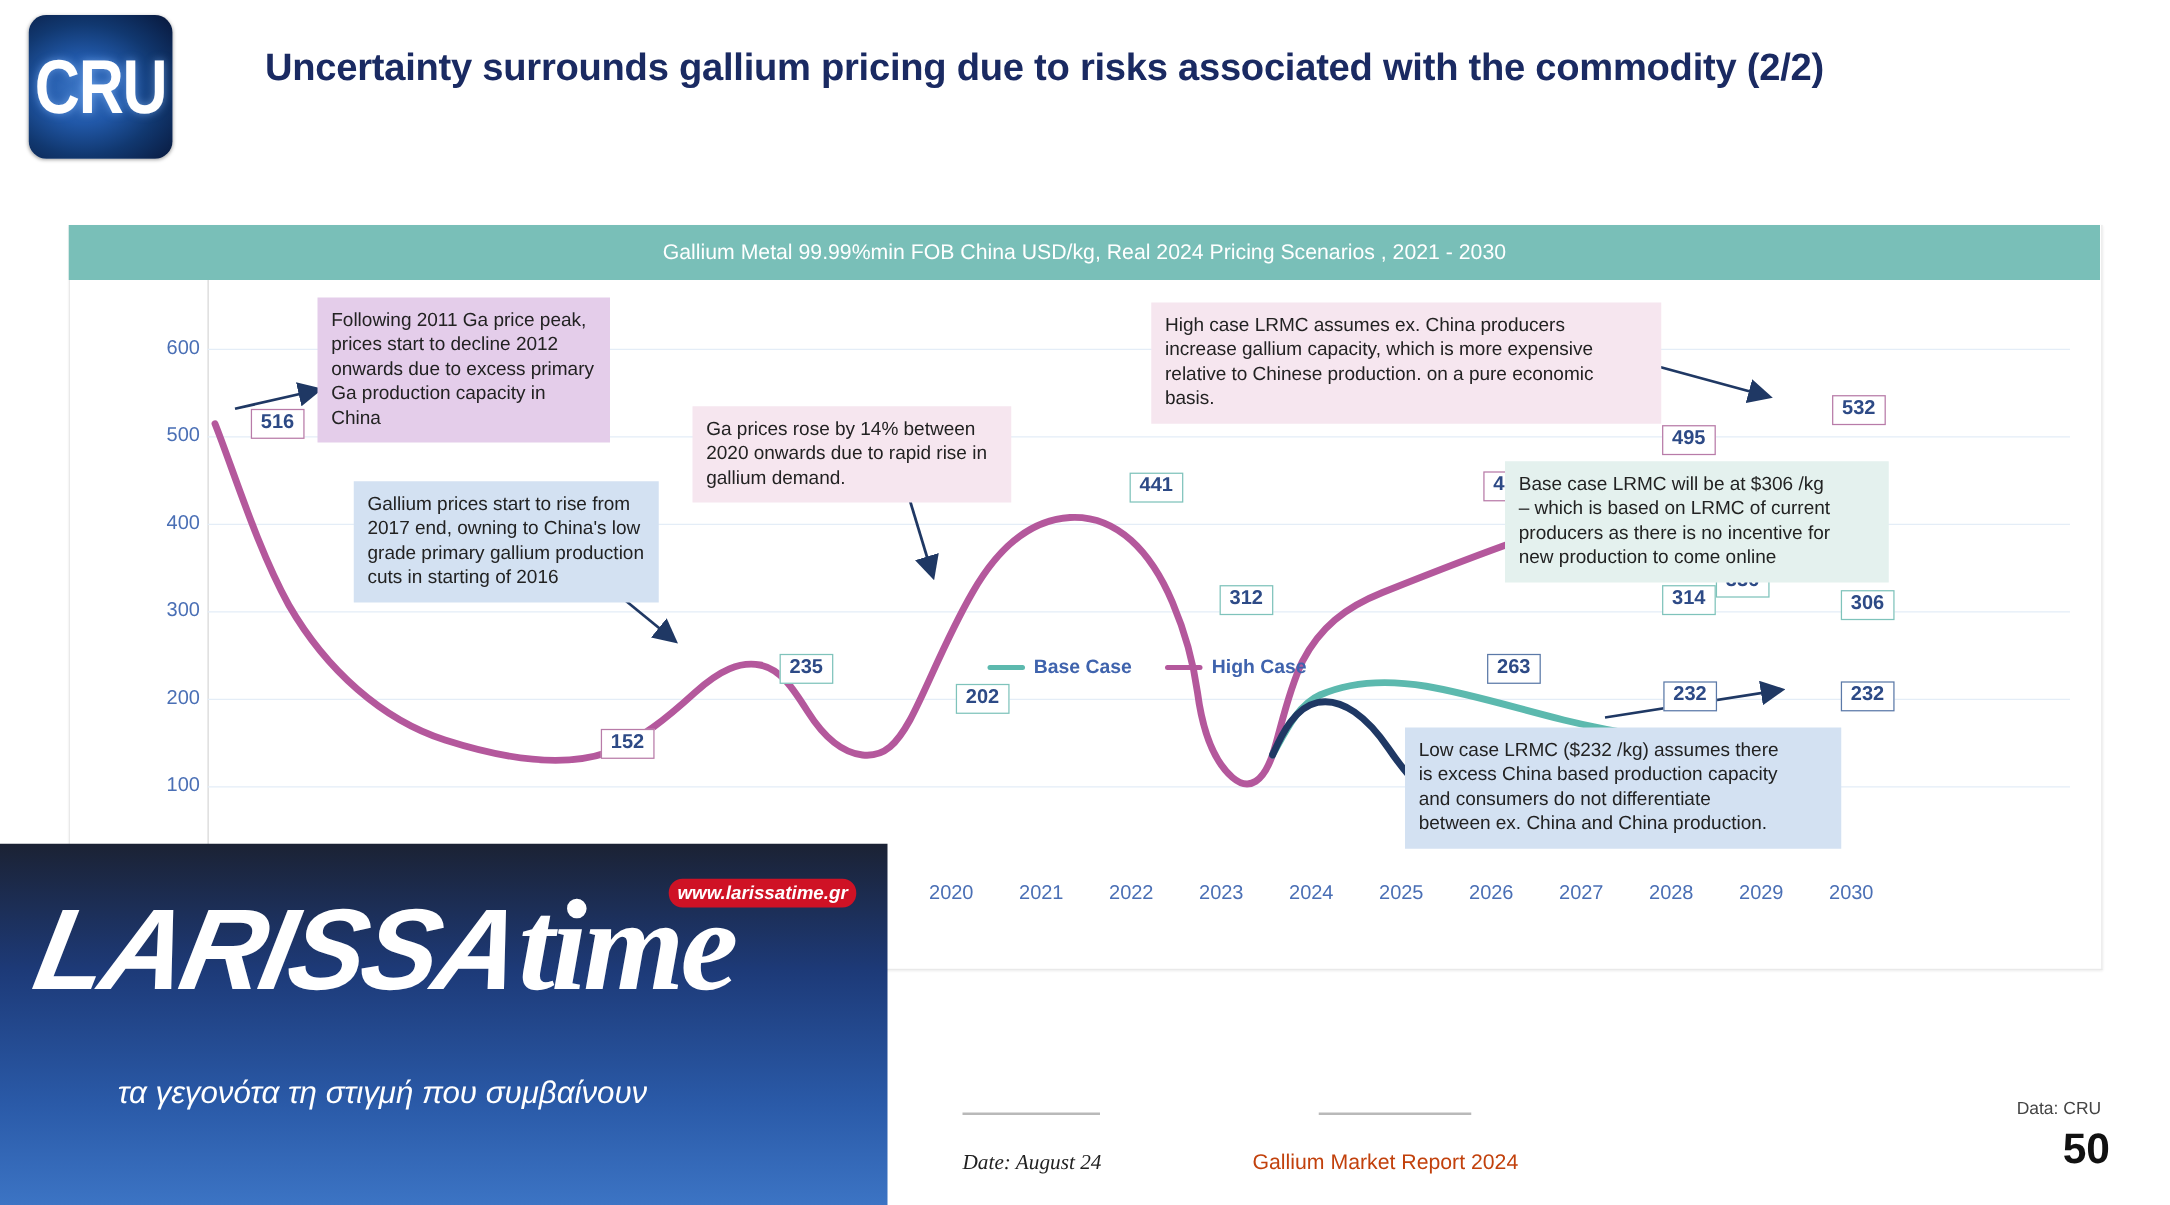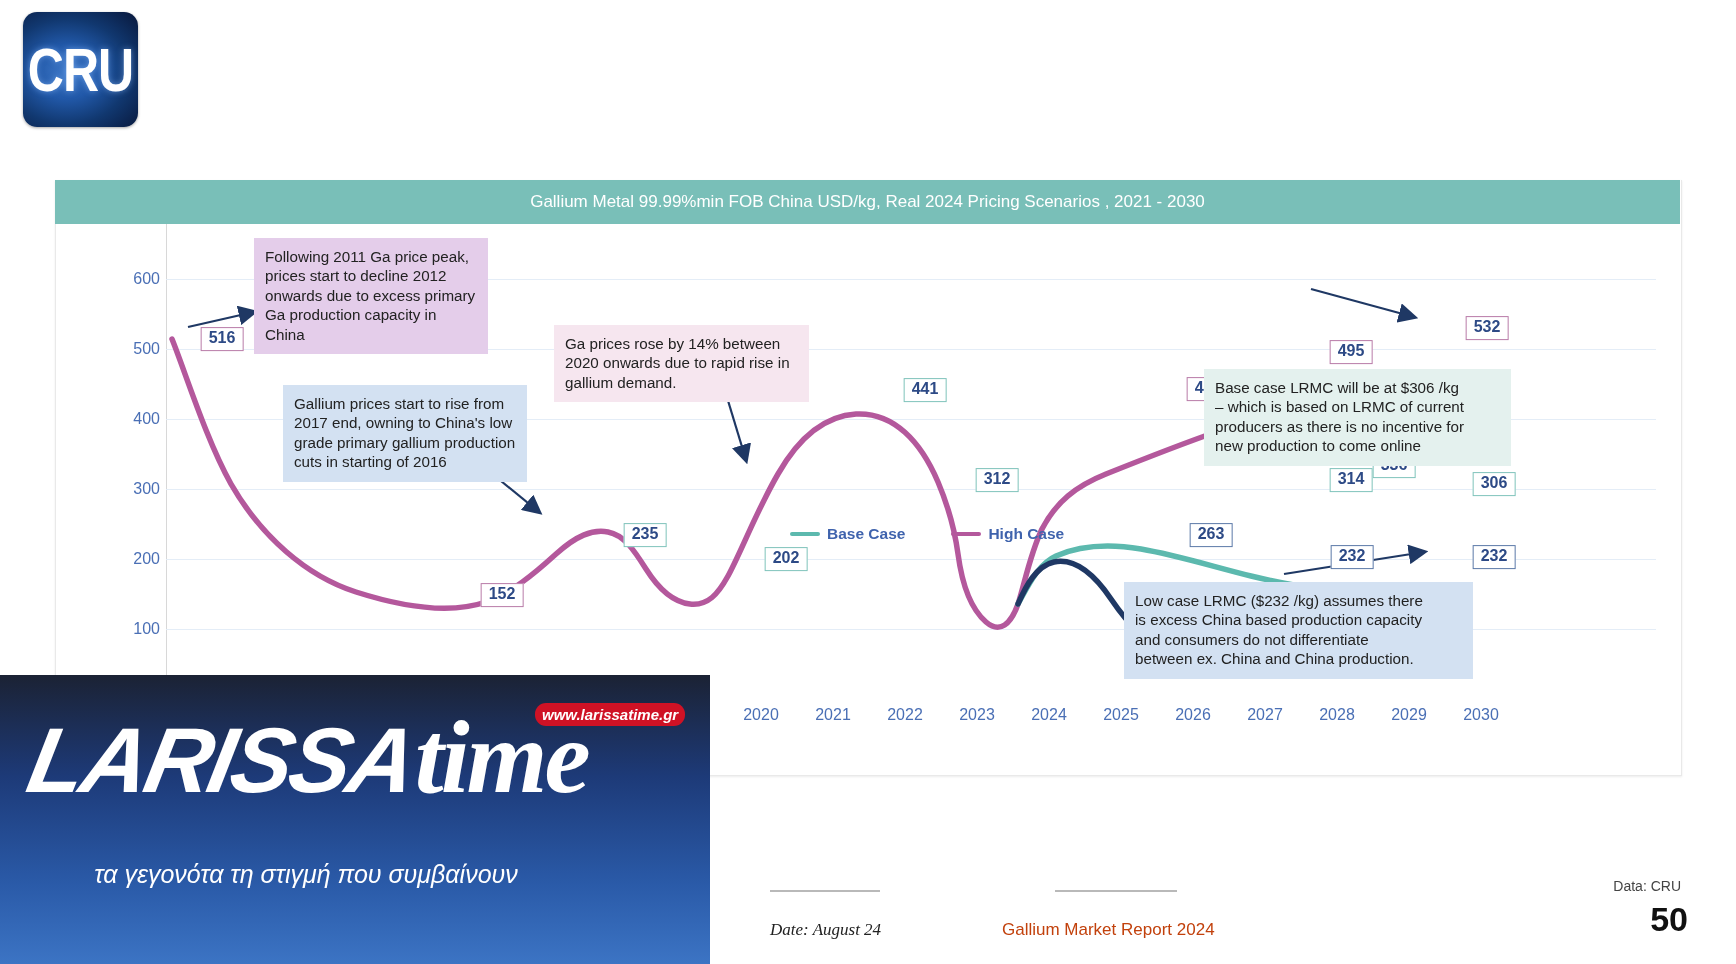--- a/index.html
+++ b/index.html
@@ -71,21 +71,21 @@
   .callout{
     position:absolute;font-size:15.2px;line-height:1.28;color:#222;
     padding:9px 11px 10px;white-space:pre-line;
   }
   .c-purple{background:#e4cdea;}
   .c-blue{background:#d3e1f2;}
   .c-pink{background:#f6e6ef;}
   .c-mint{background:#e4f1ee;}
 
   
-  #legend{position:absolute;left:790px;top:525px;display:flex;gap:46px;align-items:center;}
+  #legend{position:absolute;left:790px;top:525px;display:flex;gap:27px;align-items:center;}
   .leg-item{display:flex;align-items:center;gap:7px;color:#3f63ad;font-size:15.5px;font-weight:bold;}
   .leg-swatch{width:30px;height:4px;border-radius:2px;display:inline-block;}
 
   
   #data-src{
     position:absolute;right:55px;top:878px;color:#444;font-size:14px;text-align:right;
   }
   .foot-rule{position:absolute;height:2px;background:#b9b9b9;}
   #foot-date{position:absolute;left:770px;top:920px;color:#222;font-size:17px;
      font-family:"Liberation Serif", serif;font-style:italic;}
@@ -124,20 +124,21 @@
     color:#fff;font-size:25px;font-style:italic;white-space:nowrap;
   }
 </style>
 </head>
 <body>
 
 <div id="header">
   <div id="cru-logo">
     <span>CRU</span>
   </div>
+  <div id="deck-title">Uncertainty surrounds gallium pricing due to risks associated with the commodity (2/2)</div>
 </div>
 
 <div id="chart-card"></div>
 <div id="chart-title-bar">Gallium Metal 99.99%min FOB China USD/kg, Real 2024 Pricing Scenarios , 2021 - 2030</div>
 
 <div id="plot">
   <div id="axis-left"></div>
 
   <div class="gridline" style="top:55px"></div>
   <div class="gridline" style="top:125px"></div>
@@ -234,20 +235,24 @@
 onwards due to excess primary
 Ga production capacity in
 China</div>
   <div class="callout c-blue" style="left:227px;top:161px;width:222px">Gallium prices start to rise from
 2017 end, owning to China's low
 grade primary gallium production
 cuts in starting of 2016</div>
   <div class="callout c-pink" style="left:498px;top:101px;width:233px">Ga prices rose by 14% between
 2020 onwards due to rapid rise in
 gallium demand.</div>
+  <div class="callout c-pink" style="left:865px;top:18px;width:386px">High case LRMC assumes ex. China producers
+increase gallium capacity, which is more expensive
+relative to Chinese production. on a pure economic
+basis.</div>
   <div class="callout c-mint" style="left:1148px;top:145px;width:285px">Base case LRMC will be at $306 /kg
 – which is based on LRMC of current
 producers as there is no incentive for
 new production to come online</div>
   <div class="callout c-blue" style="left:1068px;top:358px;width:327px">Low case LRMC ($232 /kg) assumes there
 is excess China based production capacity
 and consumers do not differentiate
 between ex. China and China production.</div>
 </div>
 

